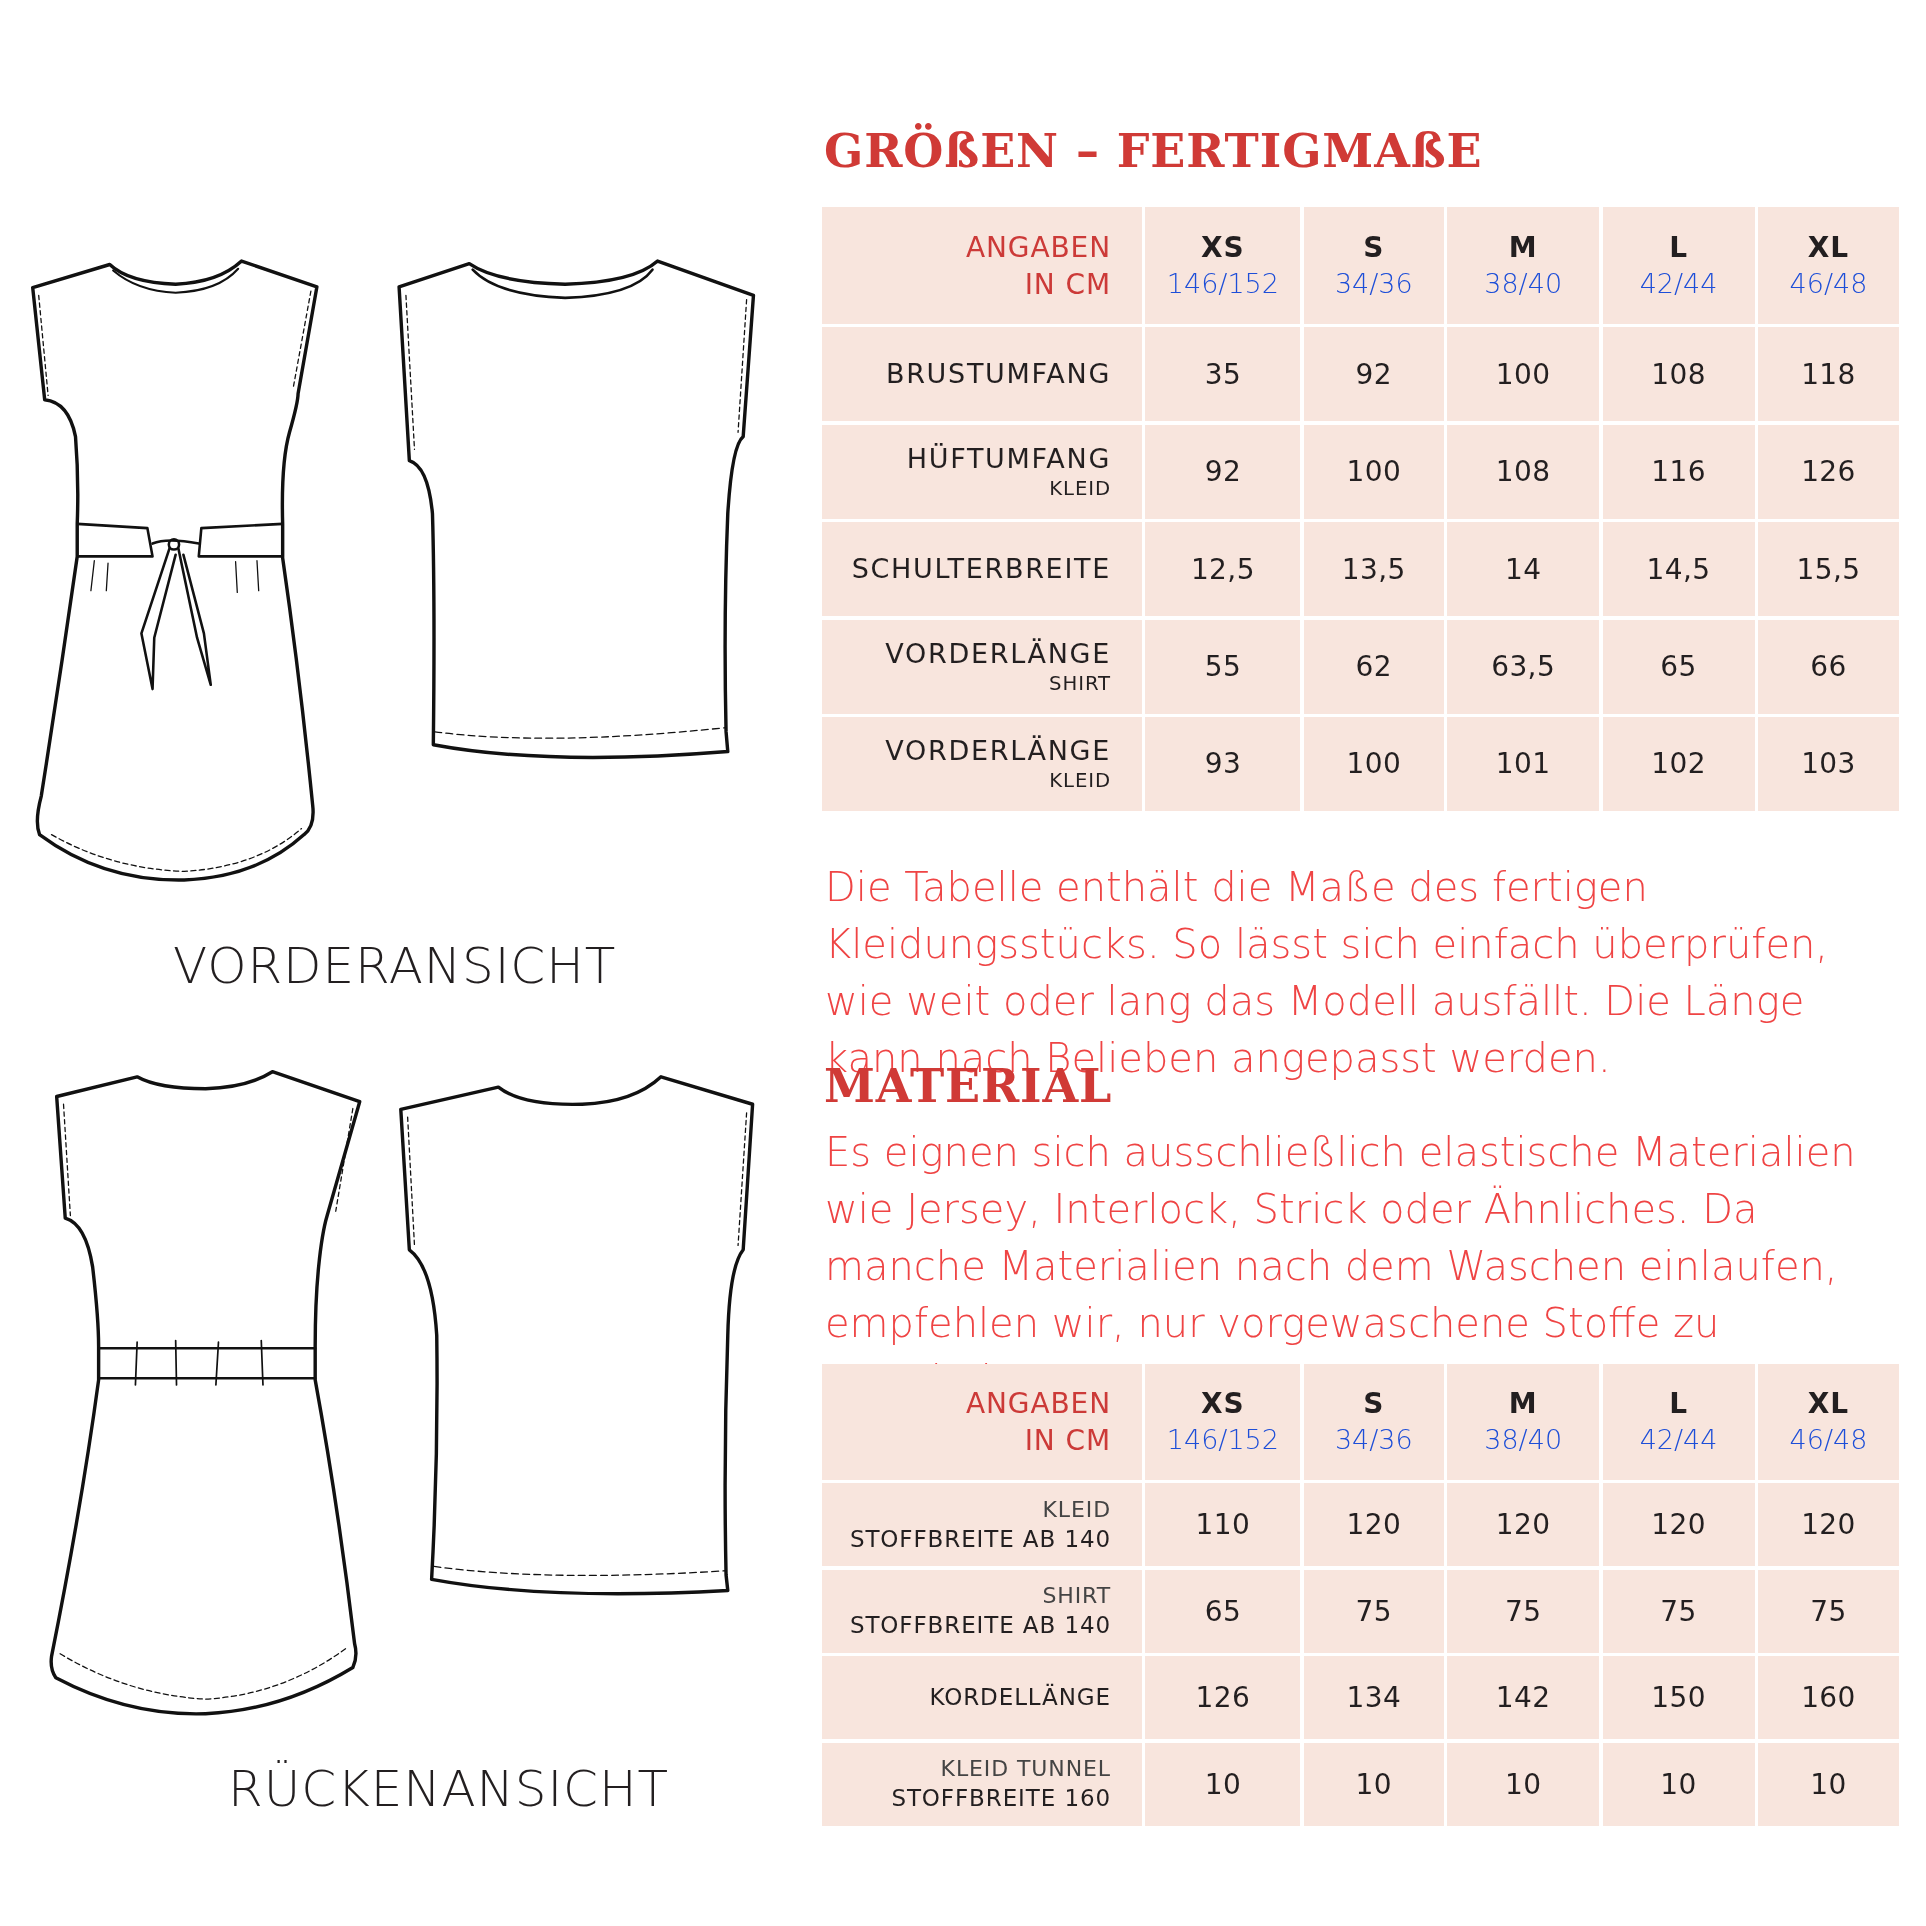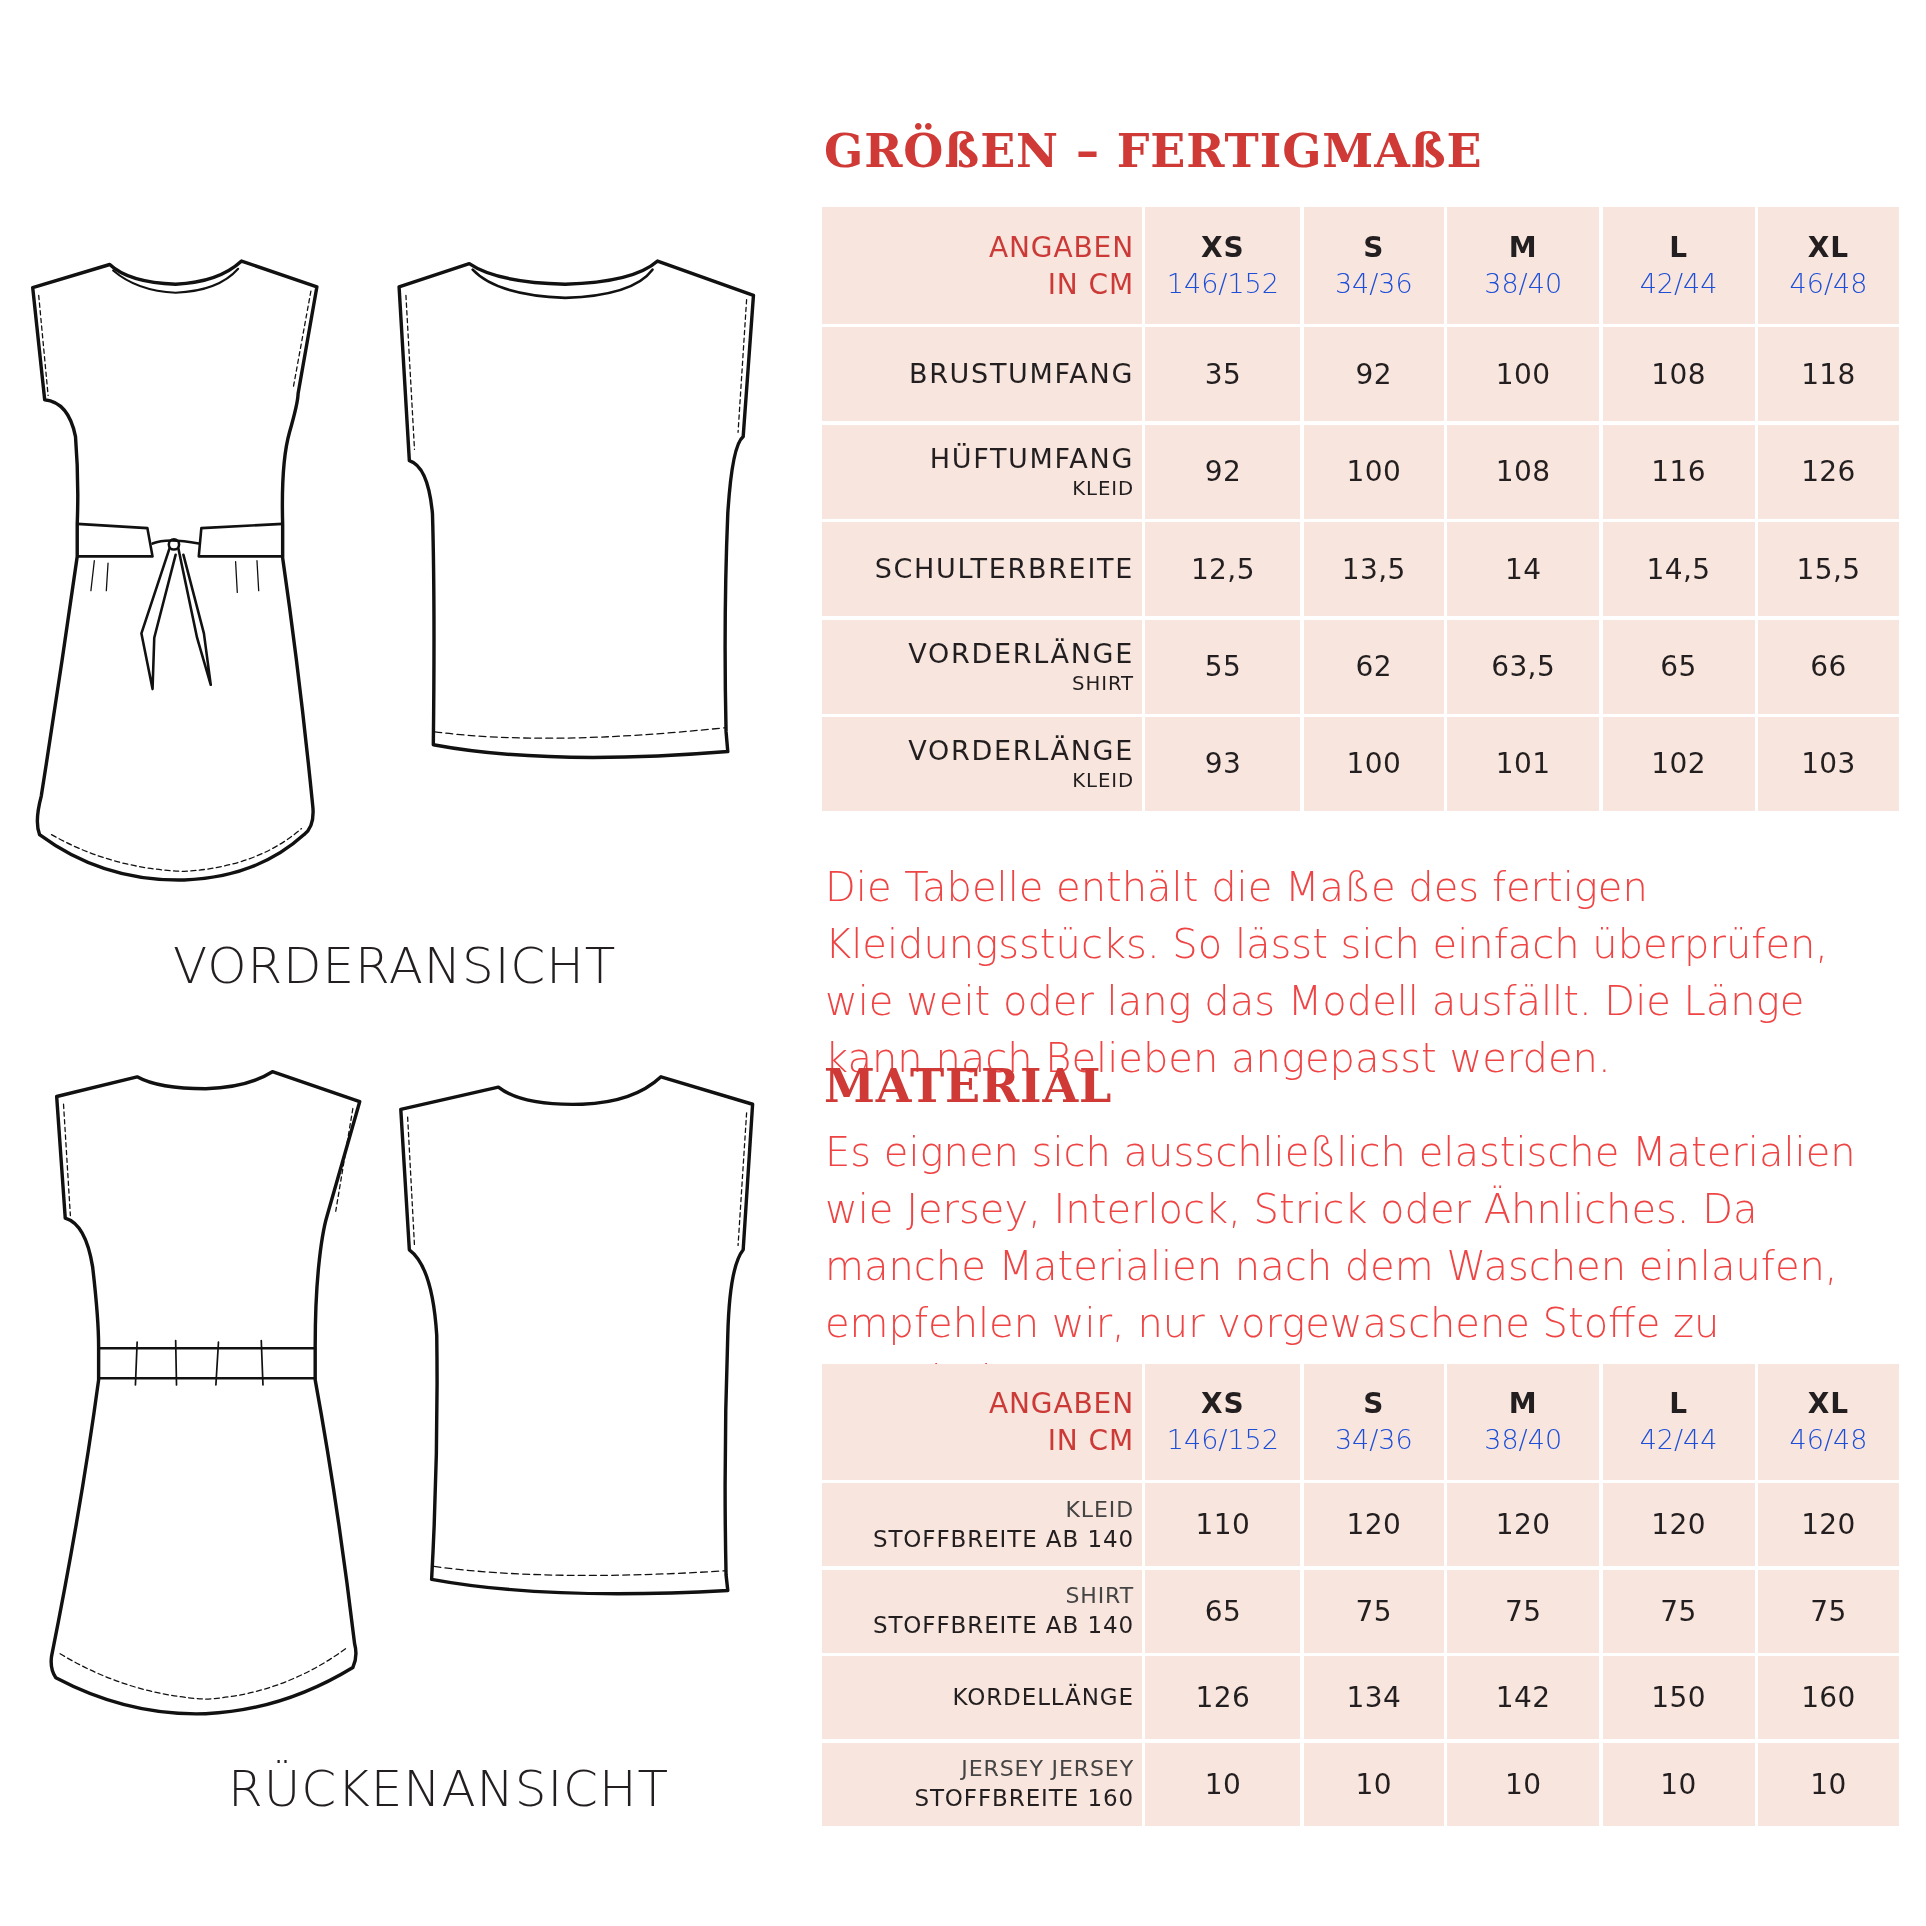--- a/index.html
+++ b/index.html
@@ -15,21 +15,21 @@
   .section-heading { position: absolute; left: 824px; font-family: "DejaVu Serif", serif;
                      font-weight: bold; color: #d03a36; font-size: 46px; letter-spacing: 0.9px;
                      white-space: nowrap; line-height: 1; }
 
   
   .size-table { position: absolute; left: 822px; width: 1070px; display: grid;
                 grid-template-columns: 320px 155px 140px 152px 152px 141px;
                 column-gap: 3.4px; row-gap: 3.4px; background: #ffffff; }
   .cell { background: #f8e5dd; display: flex; flex-direction: column; justify-content: center;
           align-items: center; text-align: center; }
-  .cell.label { align-items: flex-end; text-align: right; padding-right: 8px; }
+  .cell.label { align-items: flex-end; text-align: right; padding-right: 31px; }
   .hdr-red { color: #cc3a38; font-size: 28px; line-height: 37px; letter-spacing: 0.9px; }
   .size-code { font-size: 28px; line-height: 36px; letter-spacing: 0.9px; font-weight: bold; }
   .size-range { font-size: 27px; line-height: 36px; font-weight: 300; color: #1d4ed8; letter-spacing: 0px; }
   .row-main { font-size: 27px; line-height: 34px; letter-spacing: 1.7px; }
   .row-sub { font-size: 19.7px; line-height: 26px; letter-spacing: 0.9px; }
   .row-sub-light { font-size: 22px; line-height: 29px; letter-spacing: 0.9px; color: #444; }
   .row-main-sm { font-size: 23px; line-height: 31px; letter-spacing: 0.9px; }
   .val { font-size: 28px; letter-spacing: 0.4px; }
 
   .paragraph { position: absolute; left: 825px; width: 1079px; font-size: 40px; line-height: 57px;
@@ -288,21 +288,21 @@
     <div class="cell">
       <span class="val">142</span>
     </div>
     <div class="cell">
       <span class="val">150</span>
     </div>
     <div class="cell">
       <span class="val">160</span>
     </div>
     <div class="cell label">
-      <span class="row-sub-light">JERSEY JERSEY</span>
+      <span class="row-sub-light">KLEID TUNNEL</span>
       <span class="row-main-sm">STOFFBREITE 160</span>
     </div>
     <div class="cell">
       <span class="val">10</span>
     </div>
     <div class="cell">
       <span class="val">10</span>
     </div>
     <div class="cell">
       <span class="val">10</span>

